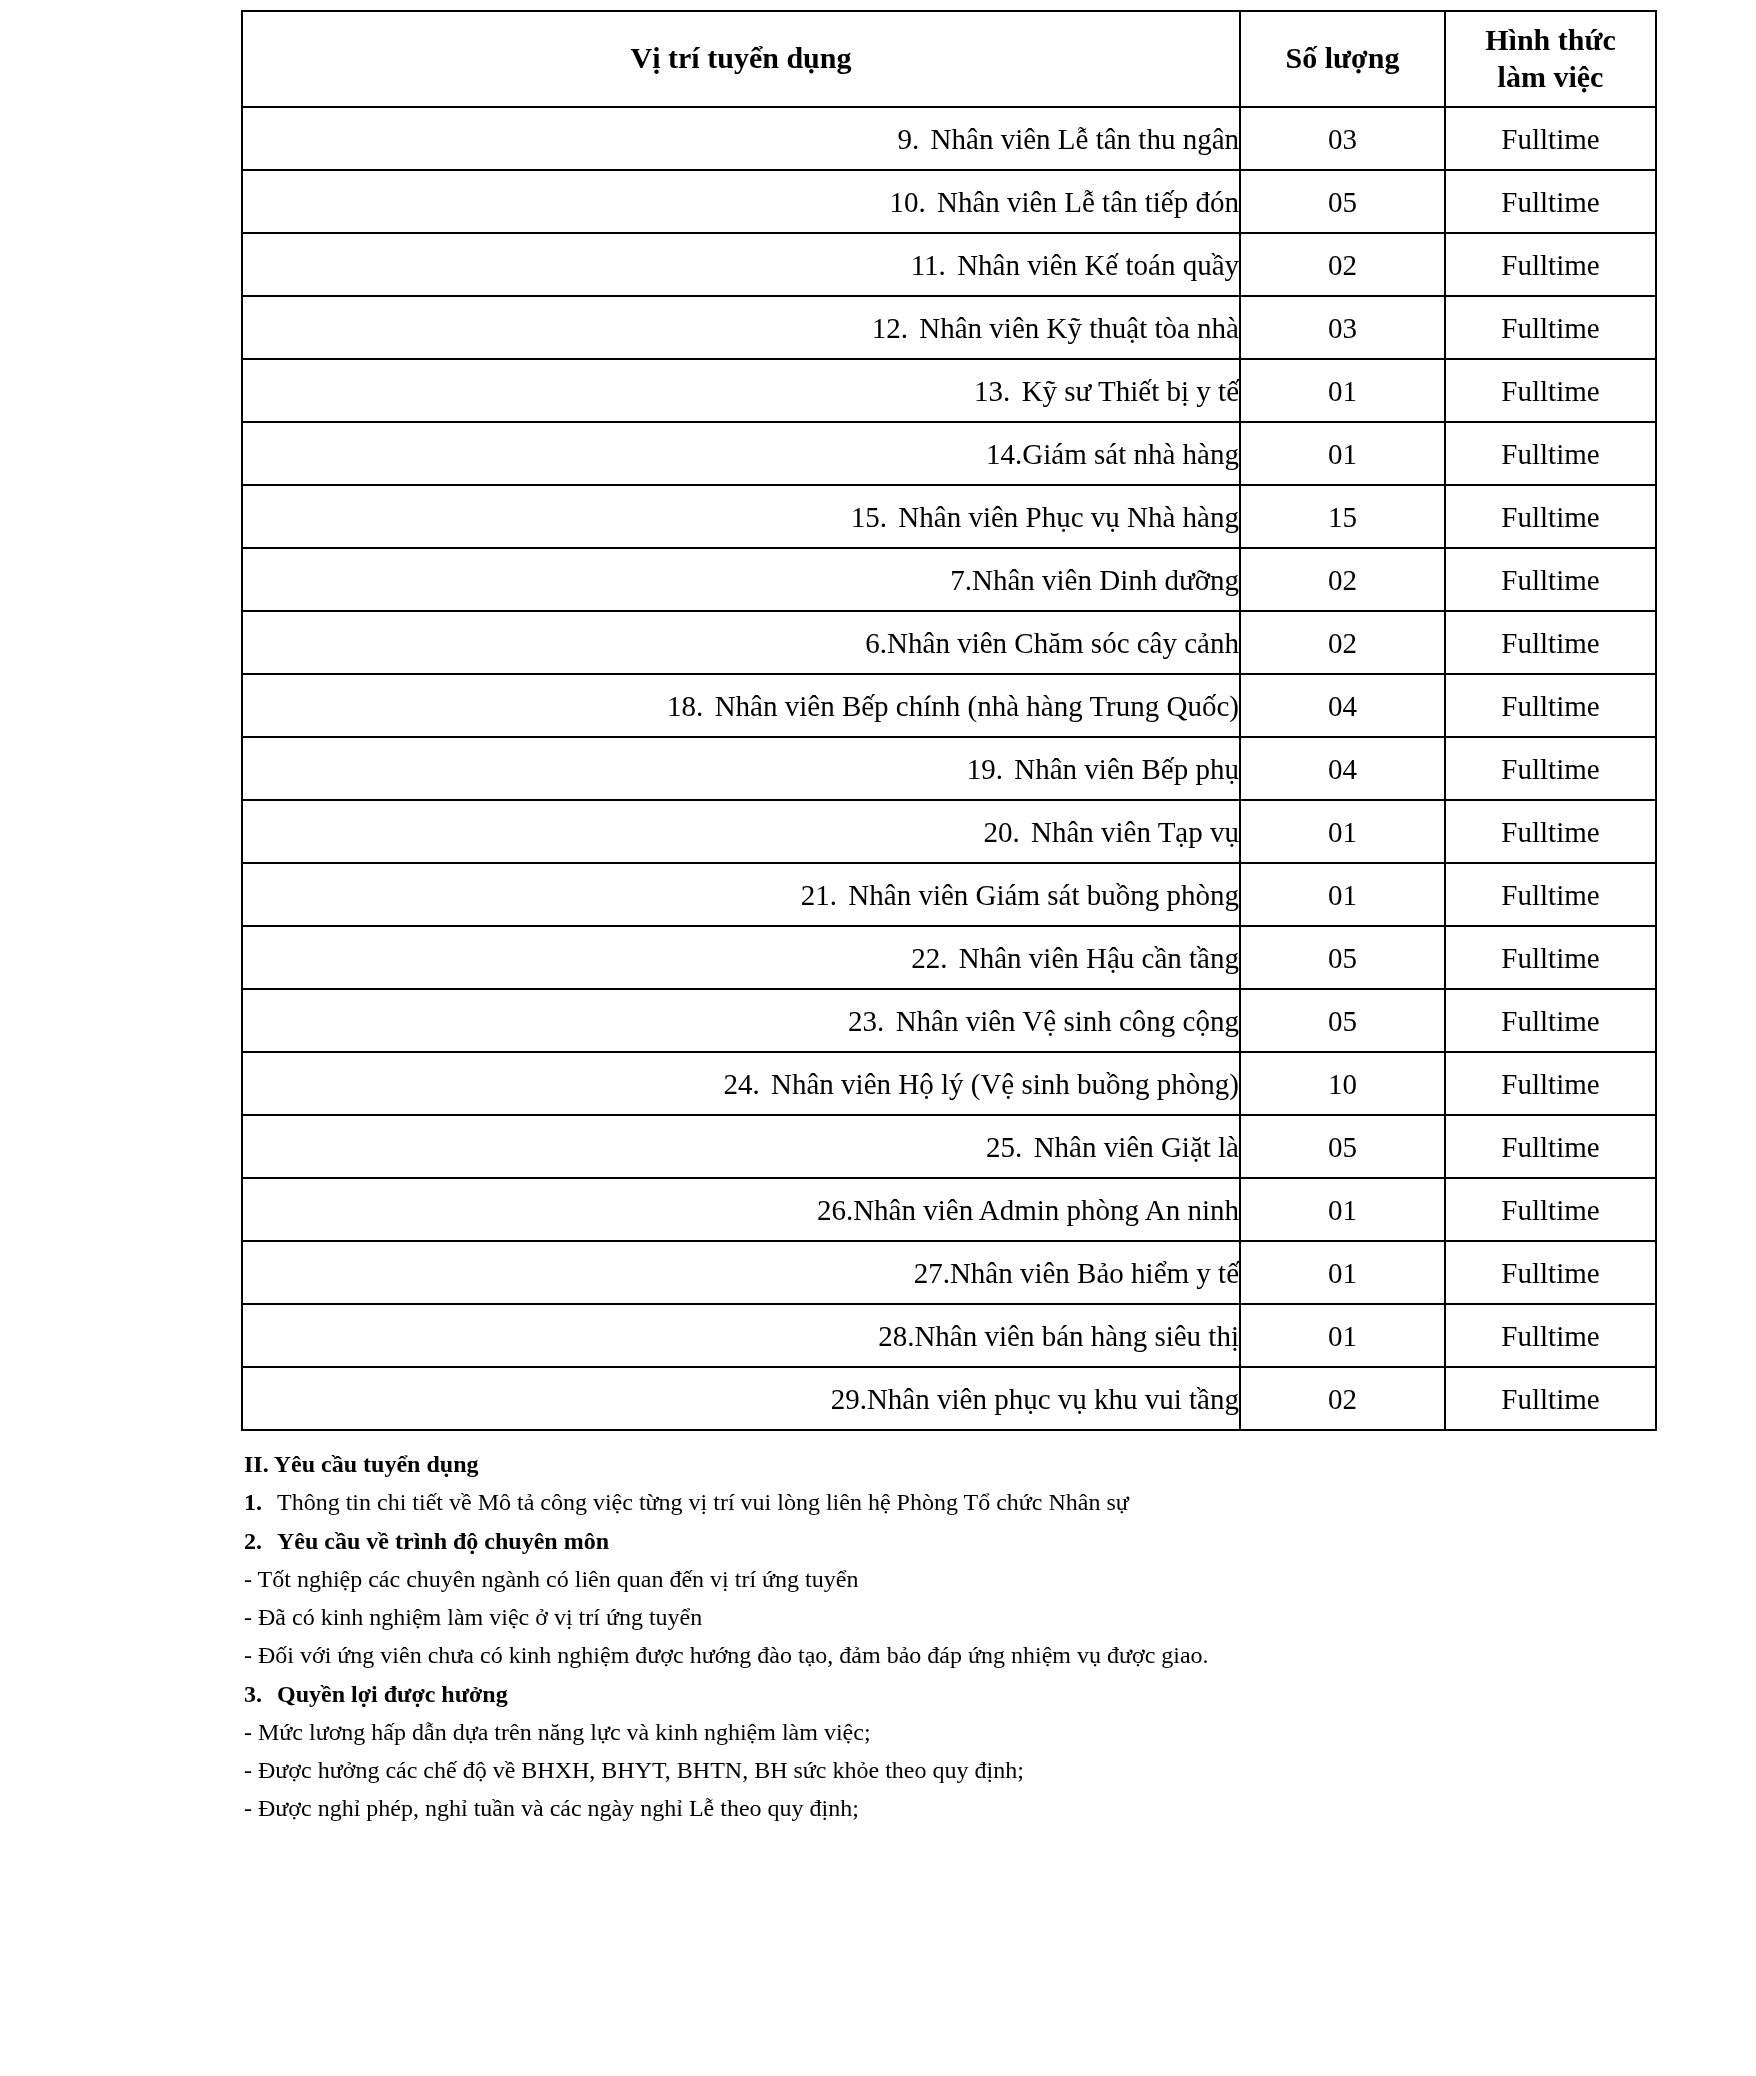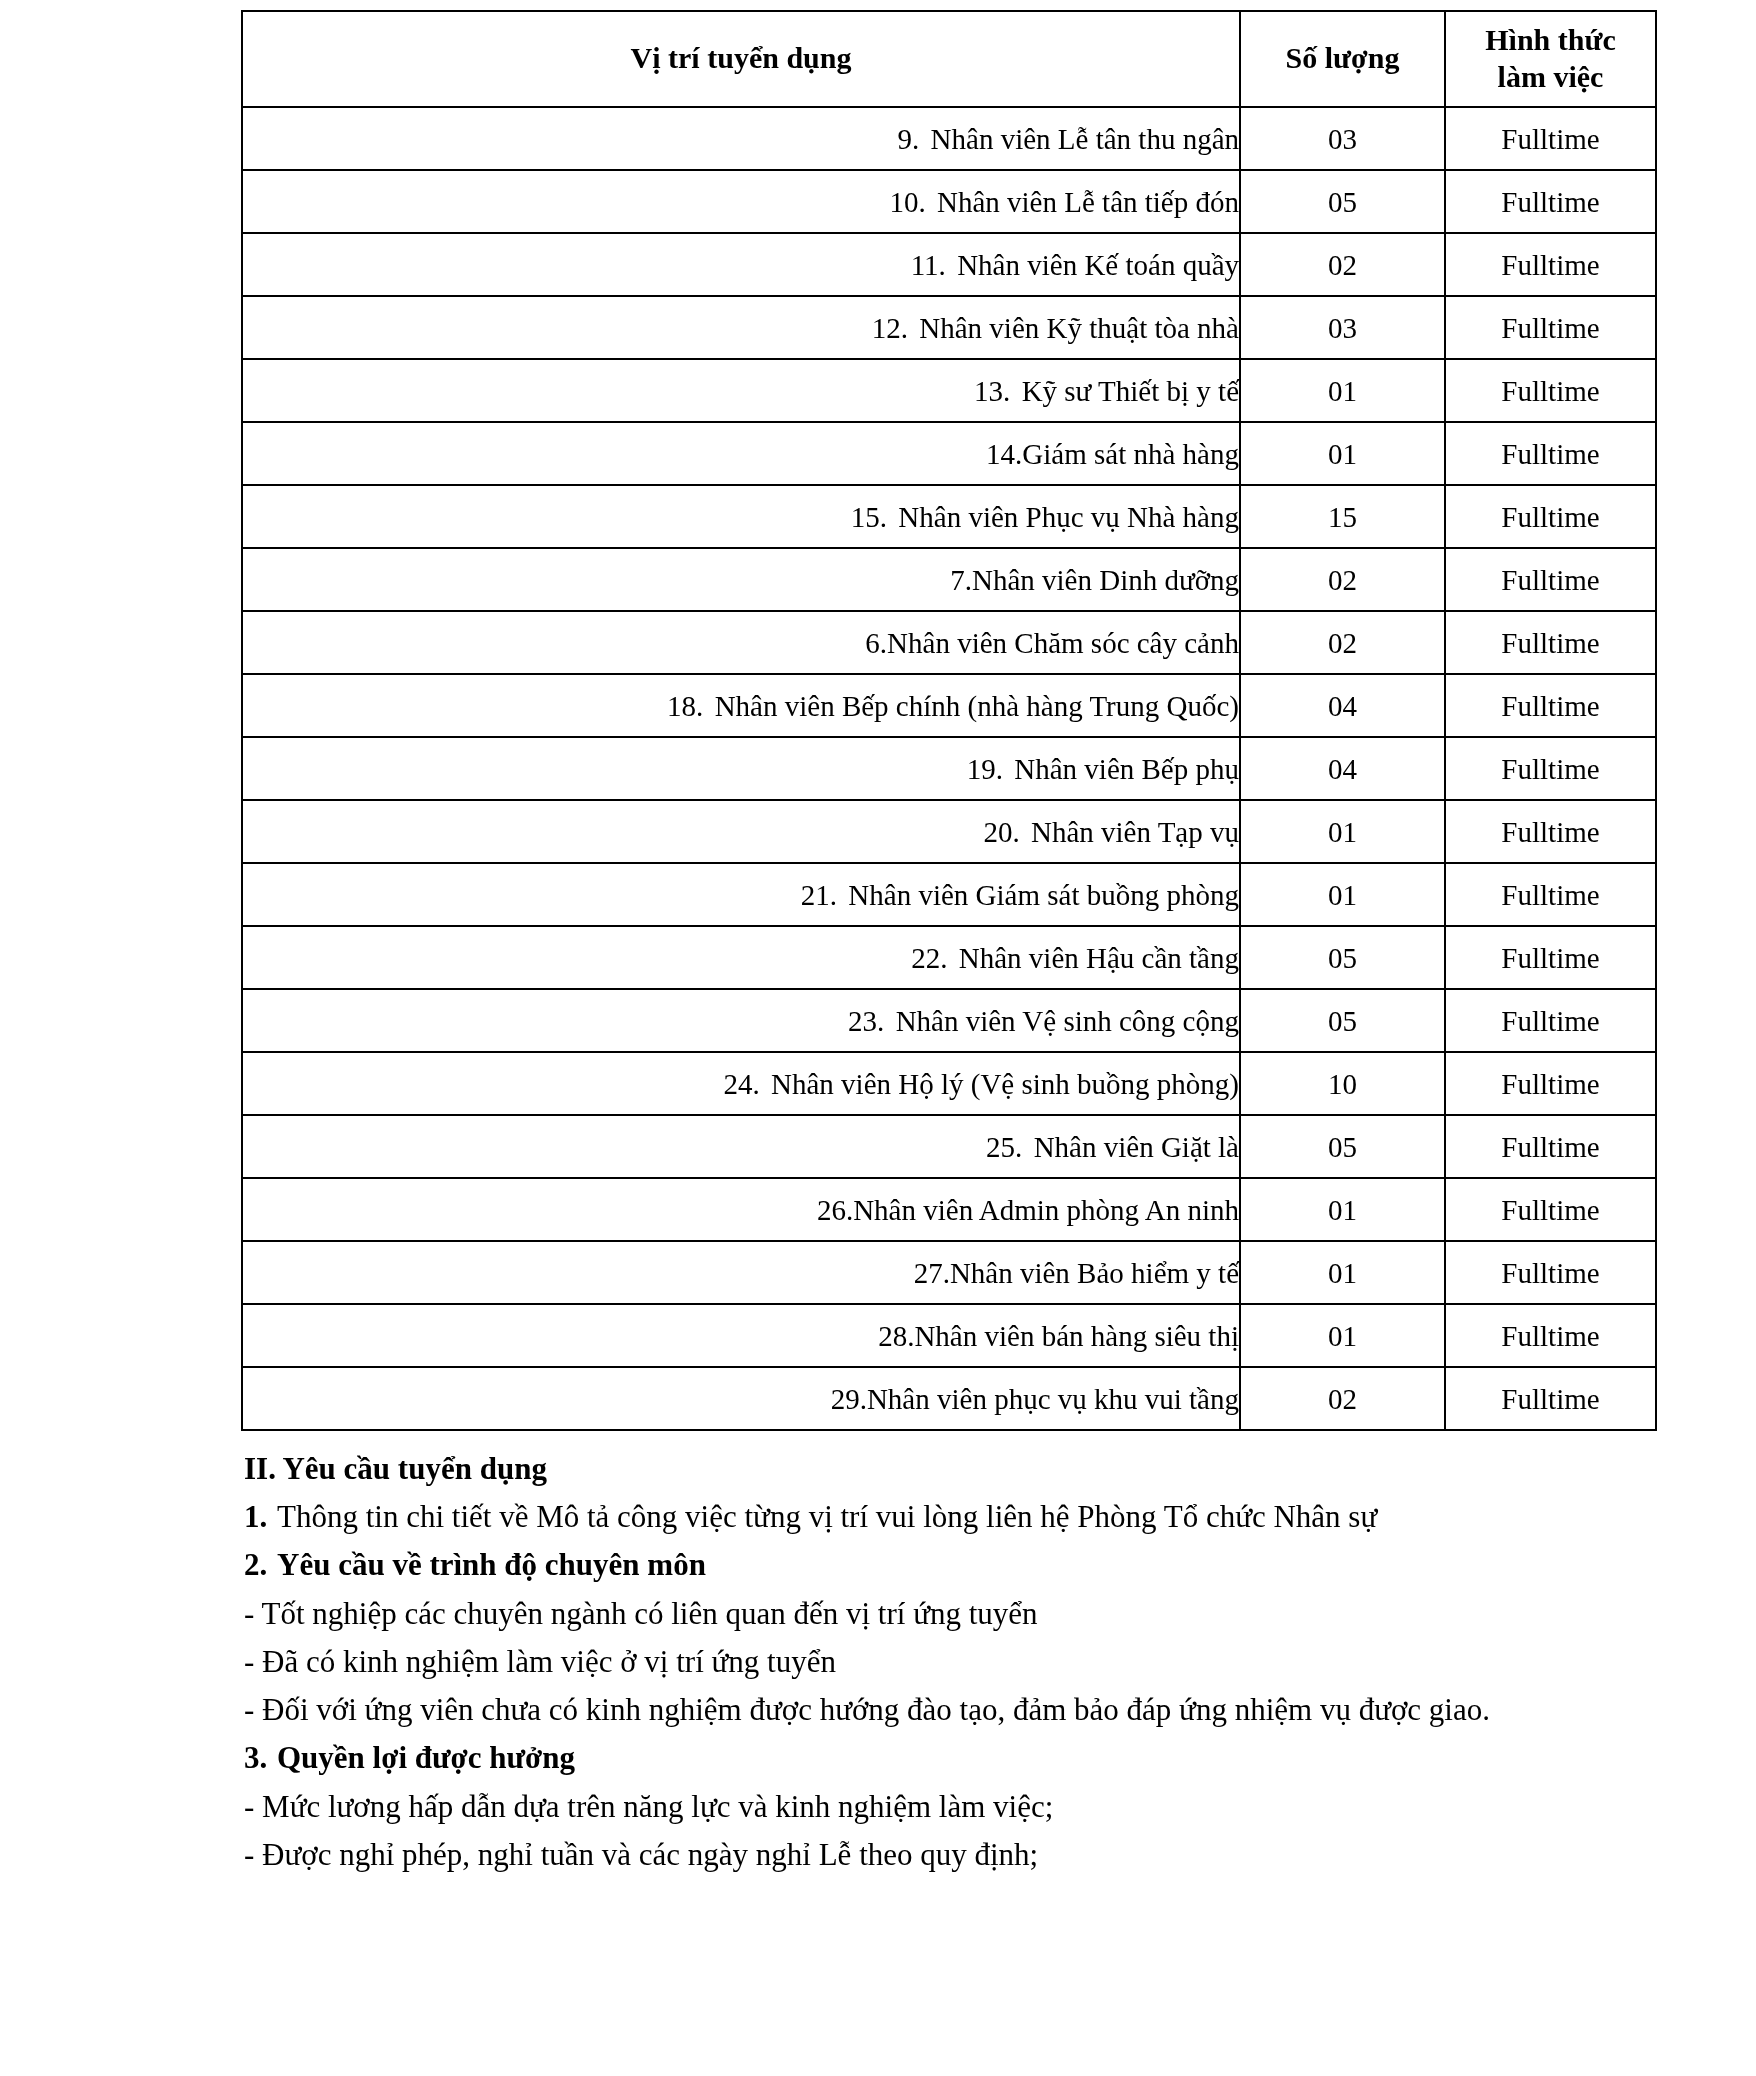--- a/index.html
+++ b/index.html
@@ -58,21 +58,21 @@
   td.pos .num.gap {
     margin-right: 11.3px;
   }
   td.qty, td.type {
     text-align: center;
   }
 
   .body-text {
     margin: 15.6px 0 0 244px;
     width: 1458px;
-    font-size: 31px;
+    font-size: 24px;
     line-height: 1.42;
   }
   .body-text p {
     margin: 0 0 4.2px 0;
     white-space: normal;
   }
   .body-text p.heading {
     font-weight: bold;
   }
   .body-text p .numlead {
@@ -216,17 +216,18 @@
 
   <div class="body-text">
     <p class="heading">II. Yêu cầu tuyển dụng</p>
     <p><span class="numlead">1.</span><span>Thông tin chi tiết về Mô tả công việc từng vị trí vui lòng liên hệ Phòng Tổ chức Nhân sự</span></p>
     <p class="sub"><span class="numlead">2.</span><span style="font-weight:bold">Yêu cầu về trình độ chuyên môn</span></p>
     <p>- Tốt nghiệp các chuyên ngành có liên quan đến vị trí ứng tuyển</p>
     <p>- Đã có kinh nghiệm làm việc ở vị trí ứng tuyển</p>
     <p class="wrap">- Đối với ứng viên chưa có kinh nghiệm được hướng đào tạo, đảm bảo đáp ứng nhiệm vụ được giao.</p>
     <p class="sub"><span class="numlead">3.</span><span style="font-weight:bold">Quyền lợi được hưởng</span></p>
     <p>- Mức lương hấp dẫn dựa trên năng lực và kinh nghiệm làm việc;</p>
+    <p>- Được hưởng các chế độ về BHXH, BHYT, BHTN, BH sức khỏe theo quy định;</p>
     <p>- Được nghỉ phép, nghỉ tuần và các ngày nghỉ Lễ theo quy định;</p>
   </div>
 
 </div>
 
 
 </body></html>

